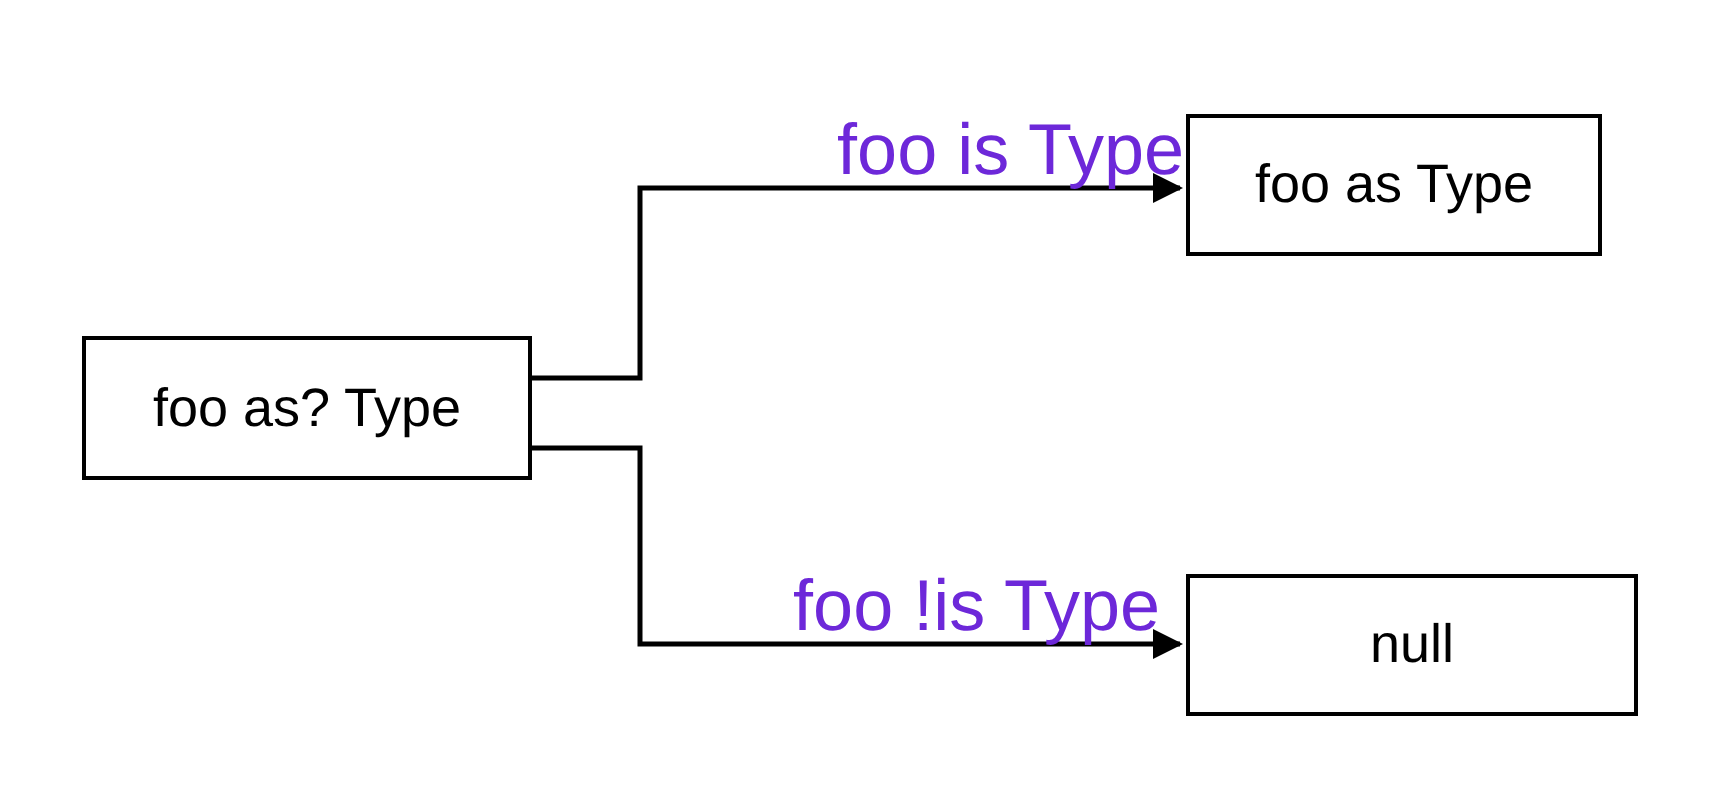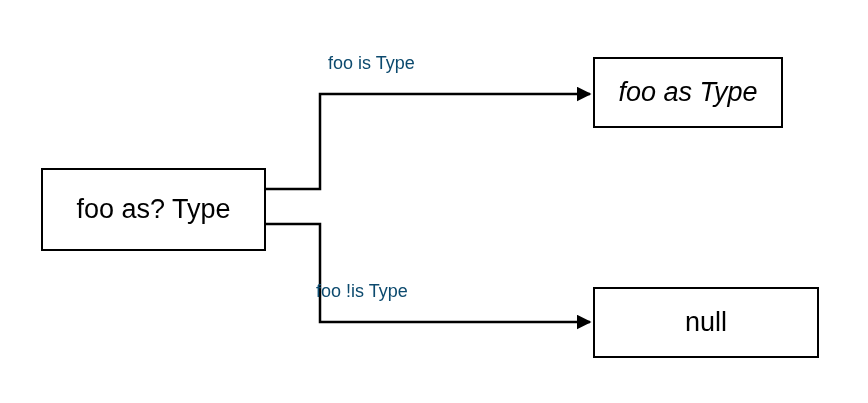--- a/index.html
+++ b/index.html
@@ -24,30 +24,30 @@
     position: absolute;
     border: 2.5px solid #000000;
     background: #ffffff;
     display: flex;
     align-items: center;
     justify-content: center;
     font-size: 27px;
     line-height: 1;
     color: #000000;
   }
-  .node-source { left: 41px;  top: 168px; width: 225px; height: 83px; }
-  .node-true   { left: 593px; top: 57px;  width: 190px; height: 71px; font-style: italic; }
+  .node-source { left: 41px;  top: 168px; width: 225px; height: 72px; }
+  .node-true   { left: 593px; top: 57px;  width: 208px; height: 71px; }
   .node-false  { left: 593px; top: 287px; width: 226px; height: 71px; }
   .edge-label {
     position: absolute;
     width: 264px;
-    text-align: left;
-    font-size: 18px;
+    text-align: right;
+    font-size: 36px;
     line-height: 1.2;
-    color: #0c4a6e;
+    color: #6d28d9;
     white-space: nowrap;
   }
   .edge-label-true  { left: 328px; top: 53px; }
   .edge-label-false { left: 316px; top: 281px; }
 </style>
 </head>
 <body>
 
 <div class="canvas">
 

